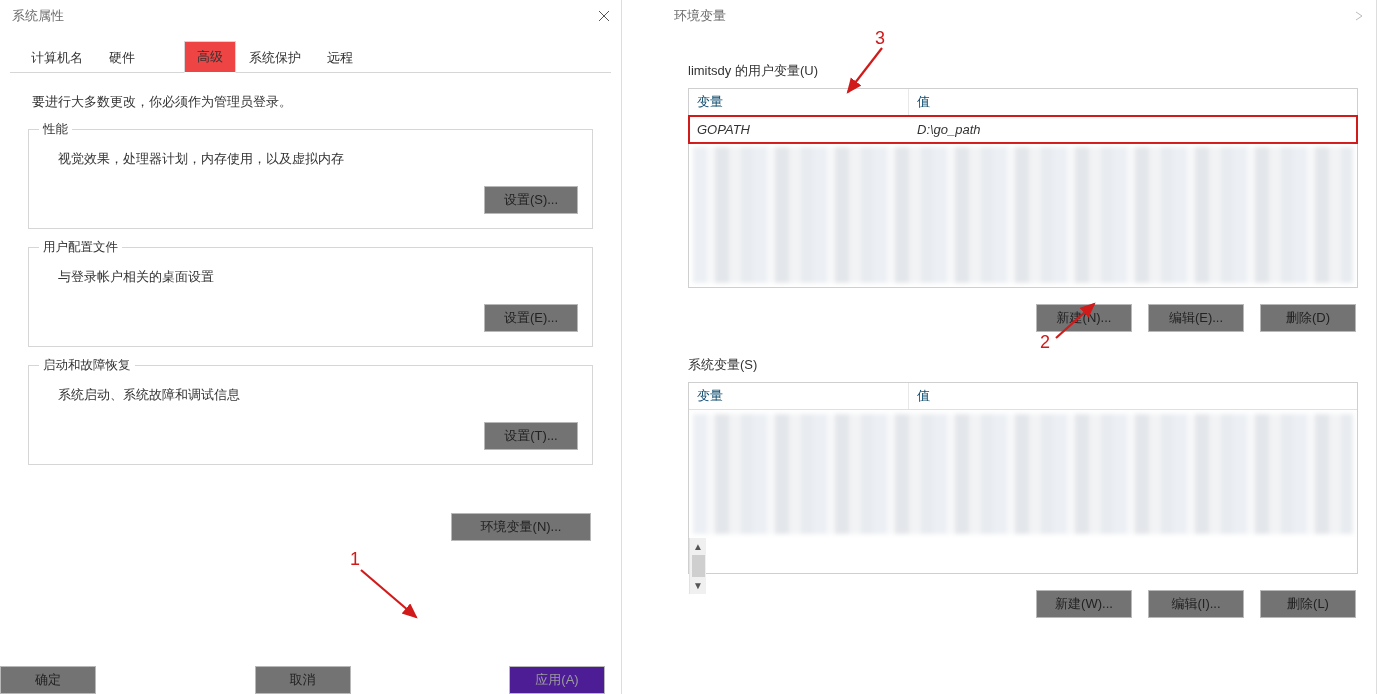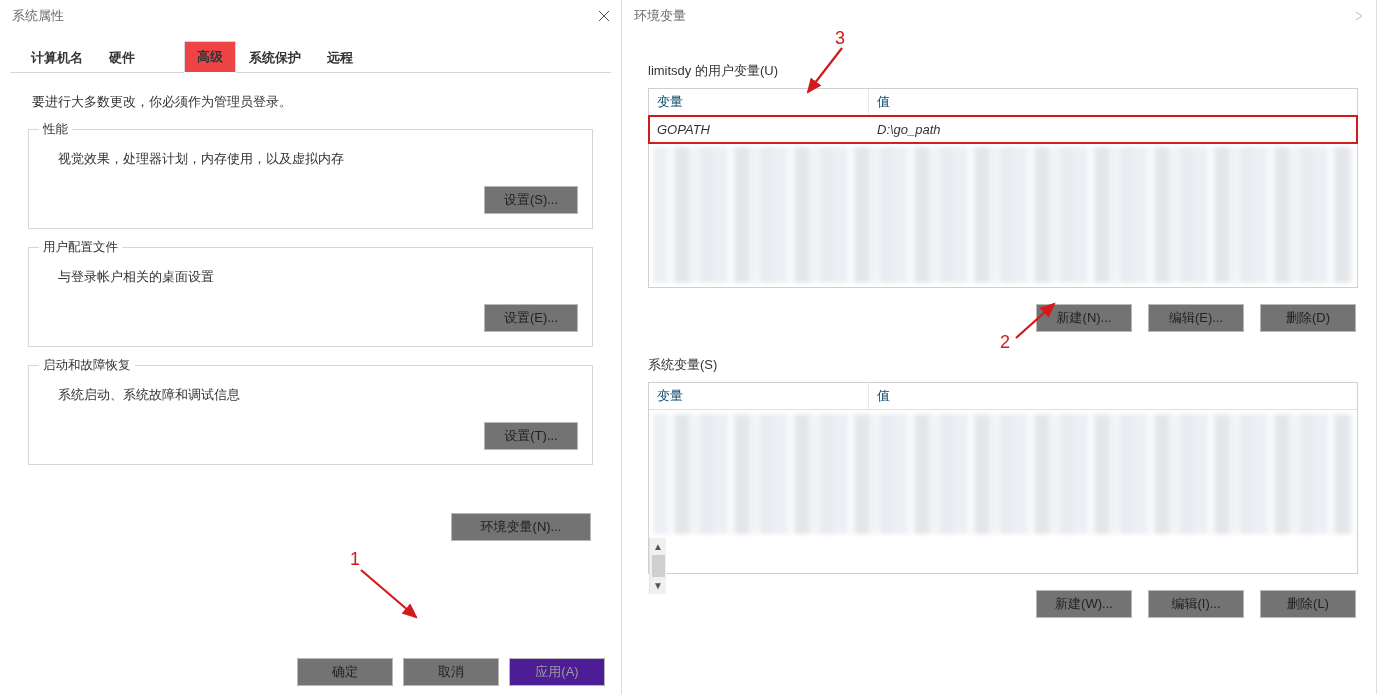--- a/index.html
+++ b/index.html
@@ -11,20 +11,21 @@
     background: #f9f9f9;
     width: 1377px;
     height: 694px;
     overflow: hidden;
   }
   .root {
     display: flex;
     width: 1377px;
     height: 694px;
     background: #fff;
+    gap: 40px;
   }
   .dialog {
     position: relative;
     background: #fff;
     border-right: 1px solid #ddd;
     display: flex;
     flex-direction: column;
   }
   .dialog-left { width: 622px; }
   .dialog-right { flex: 1; }
@@ -45,21 +46,20 @@
     font-size: 16px;
     line-height: 1;
   }
   .tabs {
     display: flex;
     align-items: flex-end;
     padding: 0 8px;
     border-bottom: 1px solid #d6d6d6;
     margin: 8px 10px 0 10px;
     font-size: 13px;
-    font-weight: bold;
   }
   .tab {
     padding: 6px 12px 6px 12px;
     border: 1px solid transparent;
     border-bottom: none;
     margin-right: 0px;
     color: #333;
     cursor: pointer;
     position: relative;
     top: 1px;
@@ -117,23 +117,23 @@
   }
   .env-btn-row {
     display: flex;
     justify-content: flex-end;
     margin-top: 30px;
     padding-right: 2px;
   }
   .env-btn-row .win-btn { min-width: 140px; }
   .dialog-footer {
     display: flex;
-    justify-content: flex-end;
+    justify-content: space-between;
     gap: 10px;
-    padding: 12px 16px 8px 0;
+    padding: 12px 16px 0 0;
   }
   .dialog-footer .win-btn, .row-btns .win-btn { min-width: 96px; }
   .content-right {
     padding: 30px 18px 10px 26px;
     flex: 1;
     display: flex;
     flex-direction: column;
   }
   .section-label { margin-bottom: 8px; font-size: 13px; }
   .listview {

